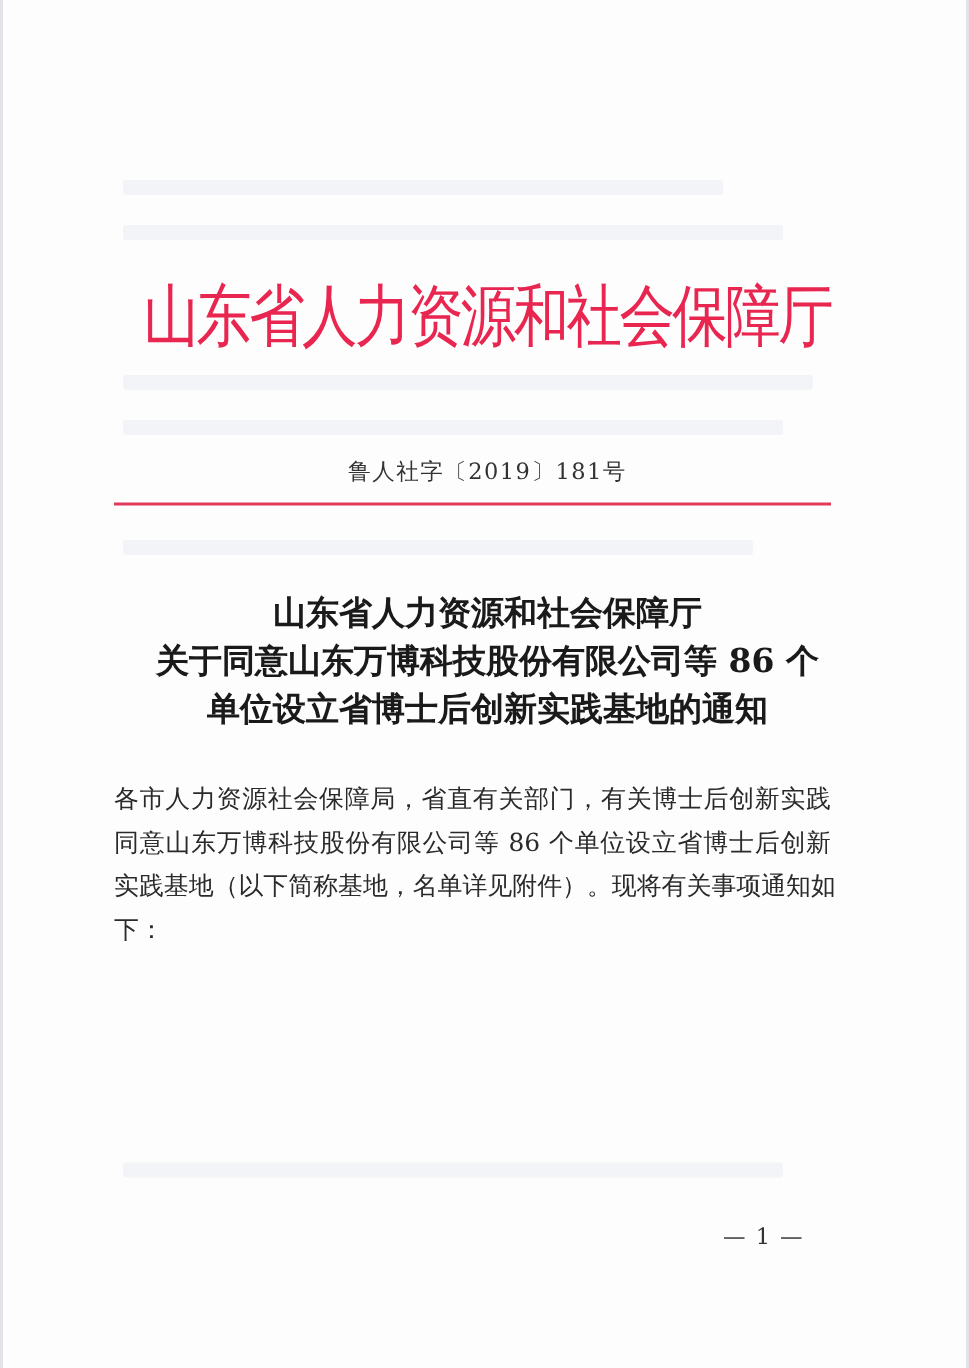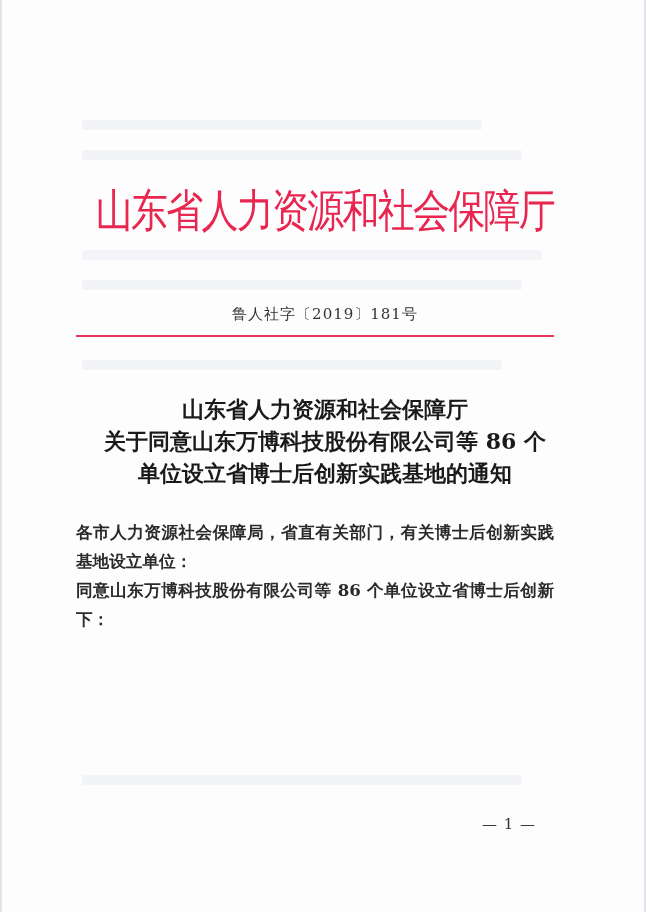--- a/index.html
+++ b/index.html
@@ -79,21 +79,20 @@
     .title .line { display: block; }
     .body-text {
       position: absolute;
       left: 74px;
       top: 518px;
       width: 478px;
       font-family: "DejaVu Serif", "Liberation Serif", serif;
       font-size: 16.6px;
       line-height: 29px;
       color: #2a2a2a;
-      font-weight: bold;
     }
     .body-text .line {
       display: block;
       white-space: nowrap;
       text-align: justify;
       text-align-last: justify;
       height: 29px;
     }
     .body-text .line.last {
       text-align-last: left;
@@ -130,19 +129,19 @@
   <div class="red-rule"></div>
 
   <div class="title">
     <span class="line">山东省人力资源和社会保障厅</span>
     <span class="line">关于同意山东万博科技股份有限公司等 86 个</span>
     <span class="line">单位设立省博士后创新实践基地的通知</span>
   </div>
 
   <div class="body-text">
     <span class="line">各市人力资源社会保障局，省直有关部门，有关博士后创新实践</span>
-    <span class="line last">基地设立单位：</span>
     <span class="line">同意山东万博科技股份有限公司等 86 个单位设立省博士后创新</span>
+    <span class="line">实践基地（以下简称基地，名单详见附件）。现将有关事项通知如</span>
     <span class="line last">下：</span>
   </div>
 
   <div class="page-number">— 1 —</div>
 </div>
 
 </body></html>

